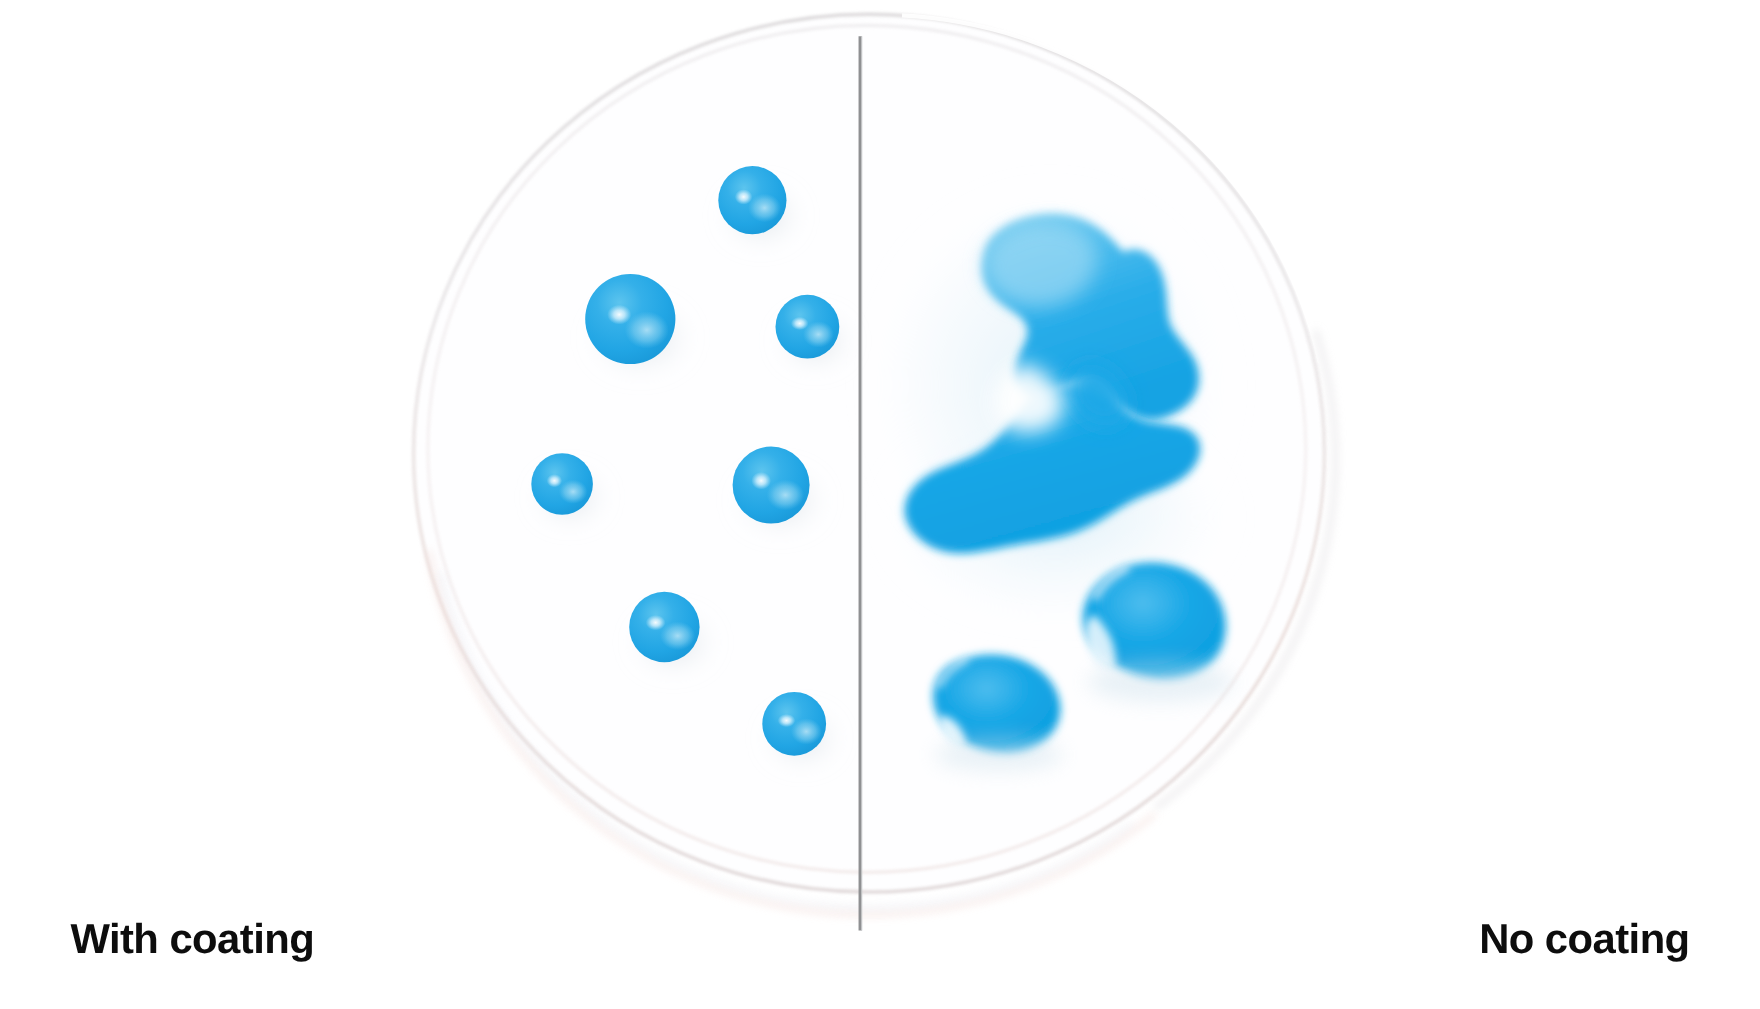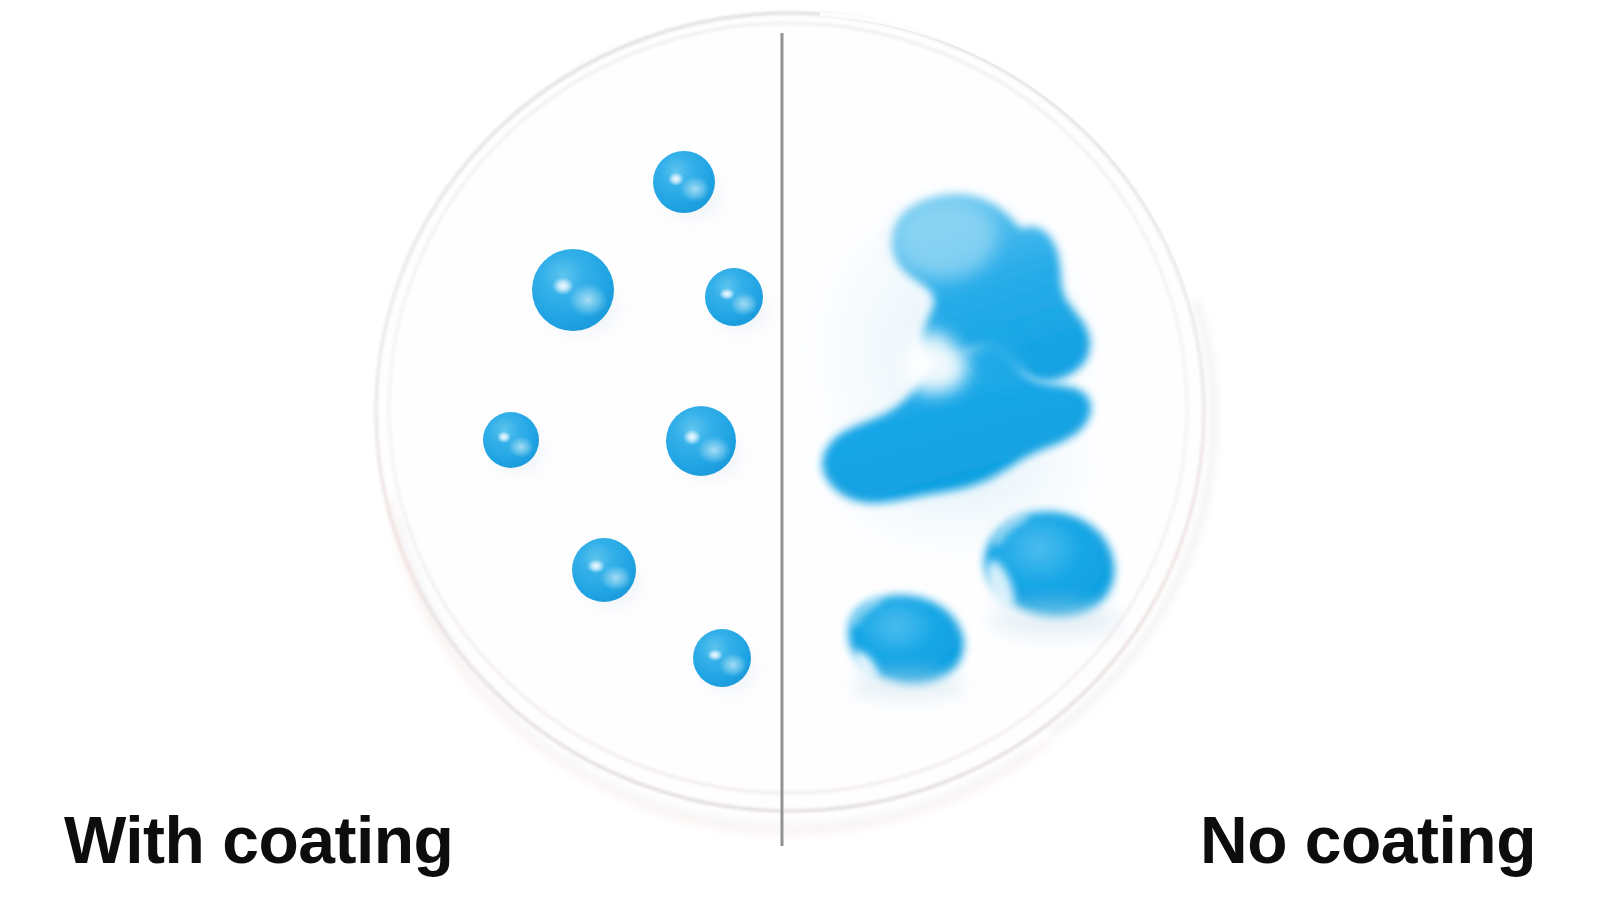--- a/index.html
+++ b/index.html
@@ -24,21 +24,21 @@
     top: 0;
     width: 1600px;
     height: 917px;
     display: block;
   }
   .caption {
     position: absolute;
     bottom: 44px;
     font-family: "Liberation Sans", sans-serif;
     font-weight: bold;
-    font-size: 66px;
+    font-size: 38px;
     letter-spacing: -0.5px;
     color: #0d0d0d;
     line-height: 1;
     white-space: nowrap;
   }
   #caption-left {
     left: 64px;
     text-align: left;
   }
   #caption-right {

